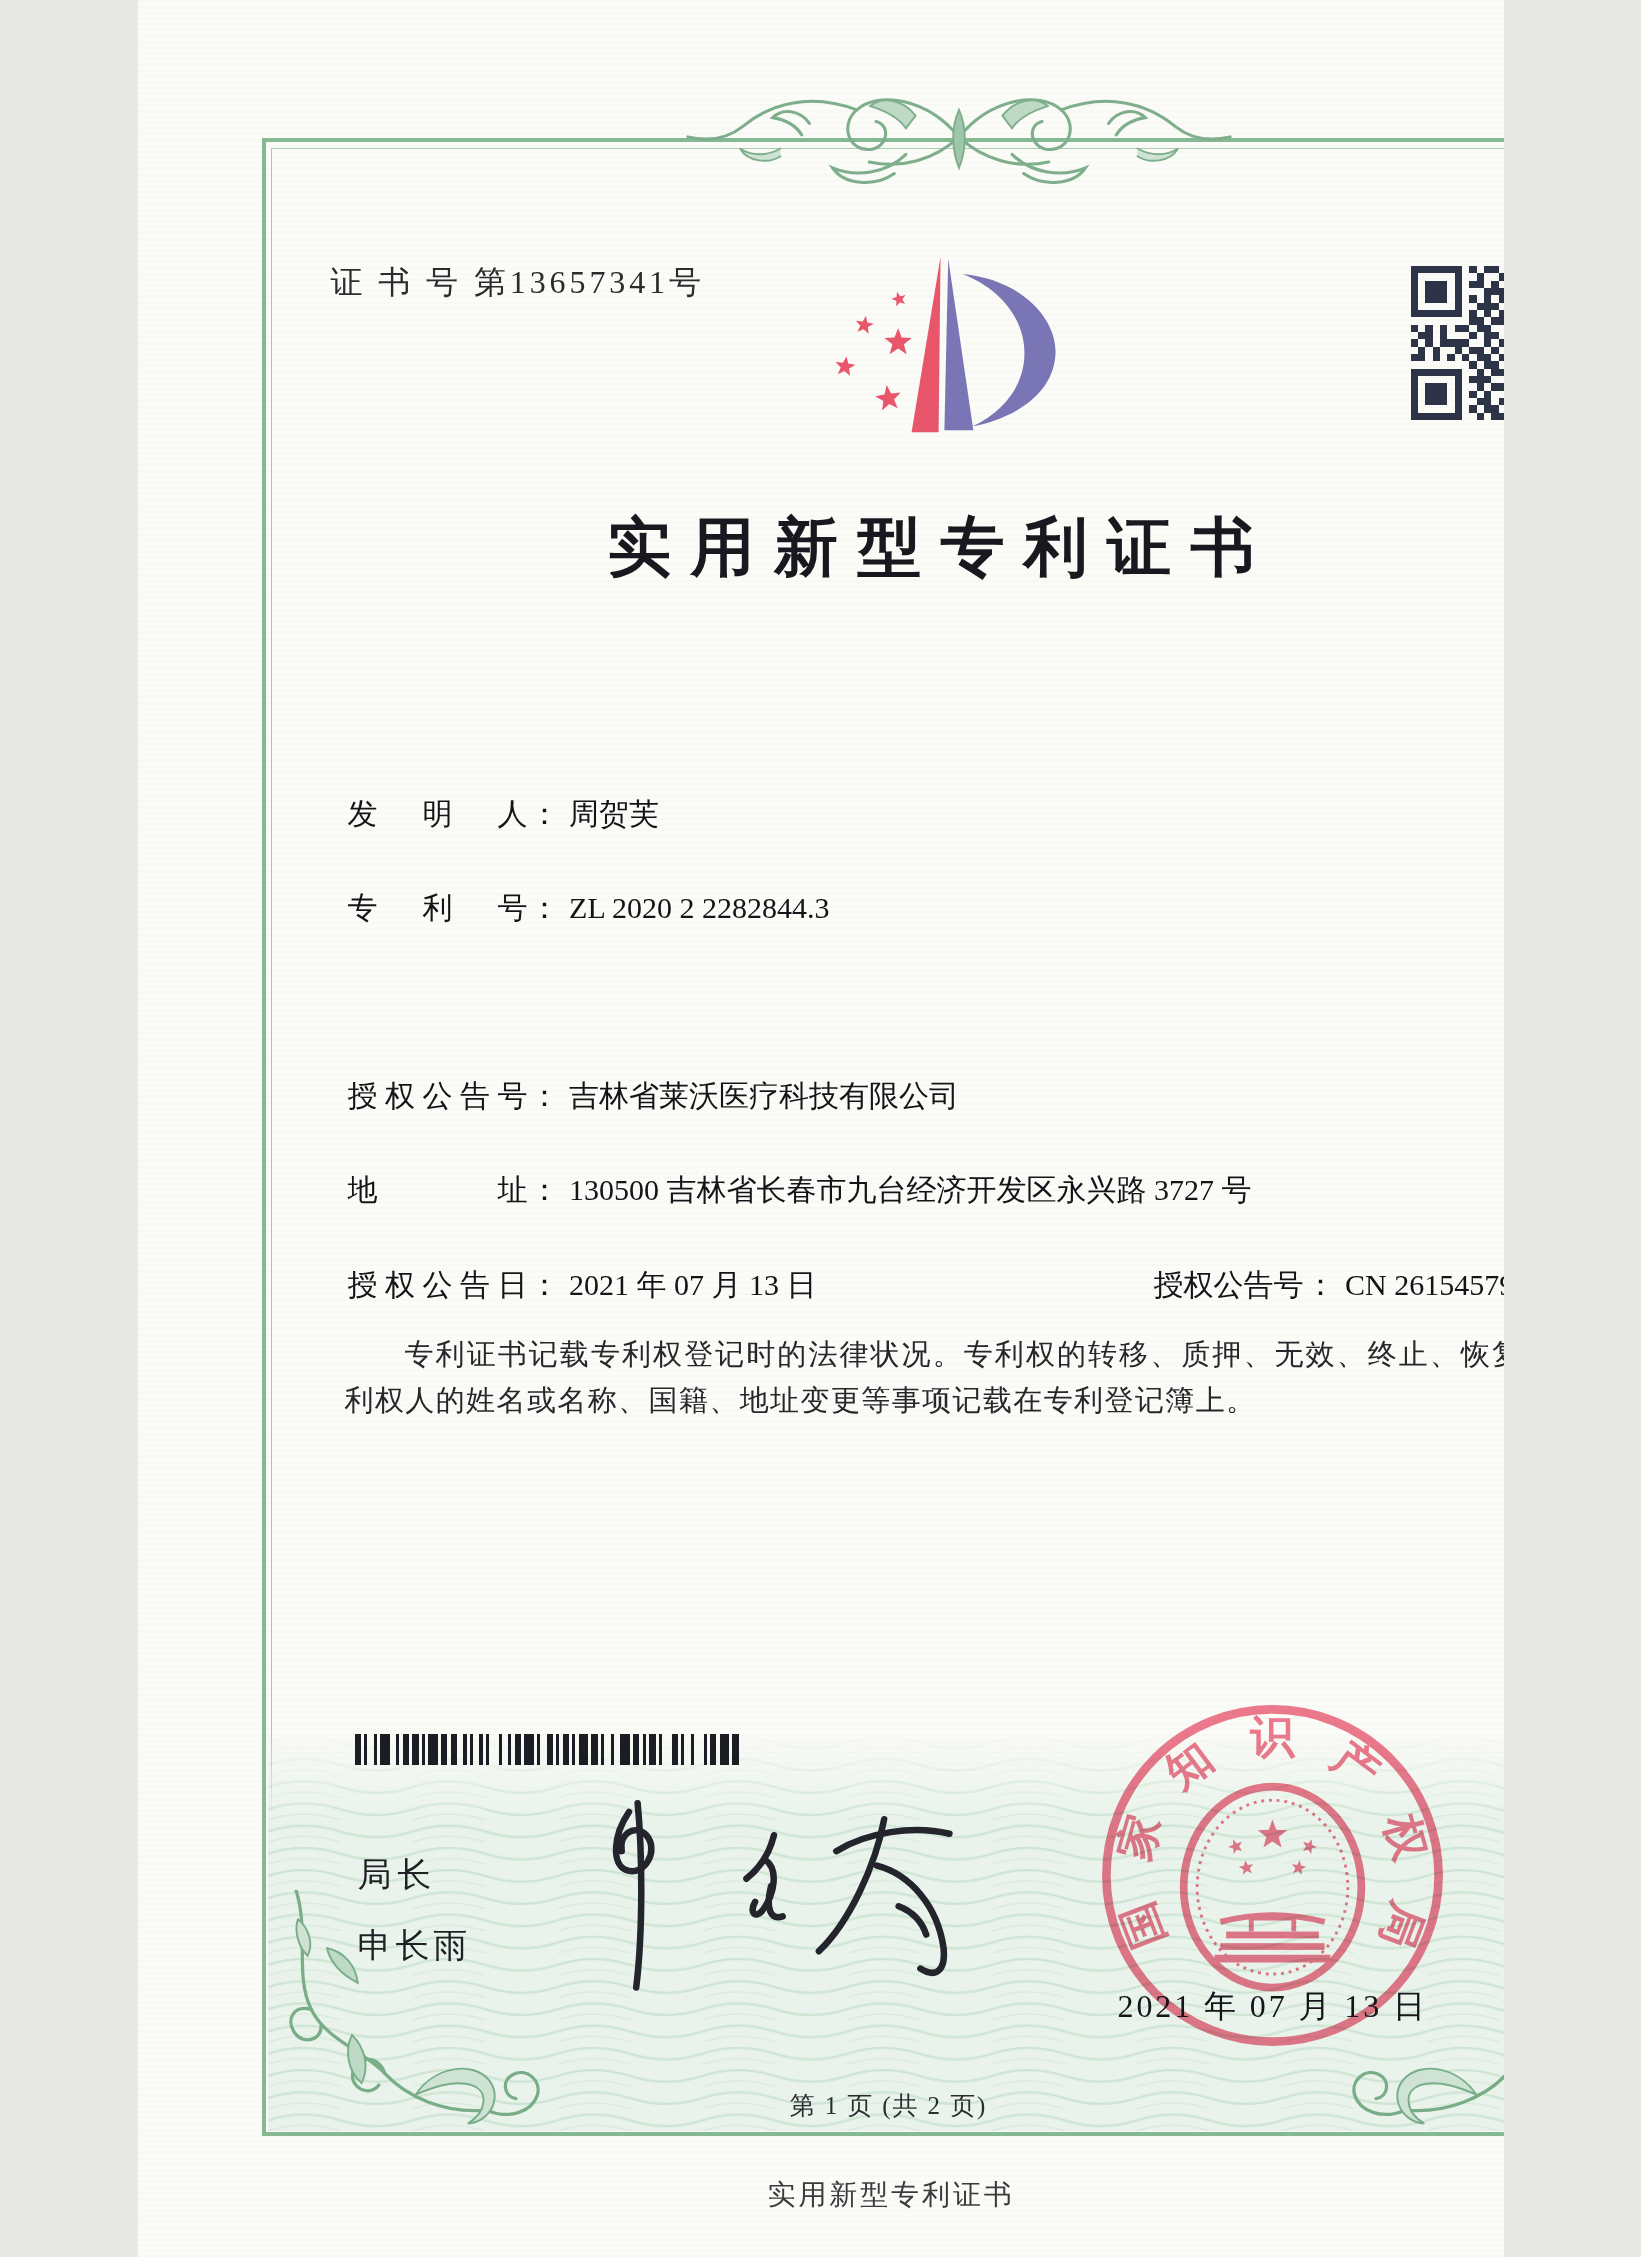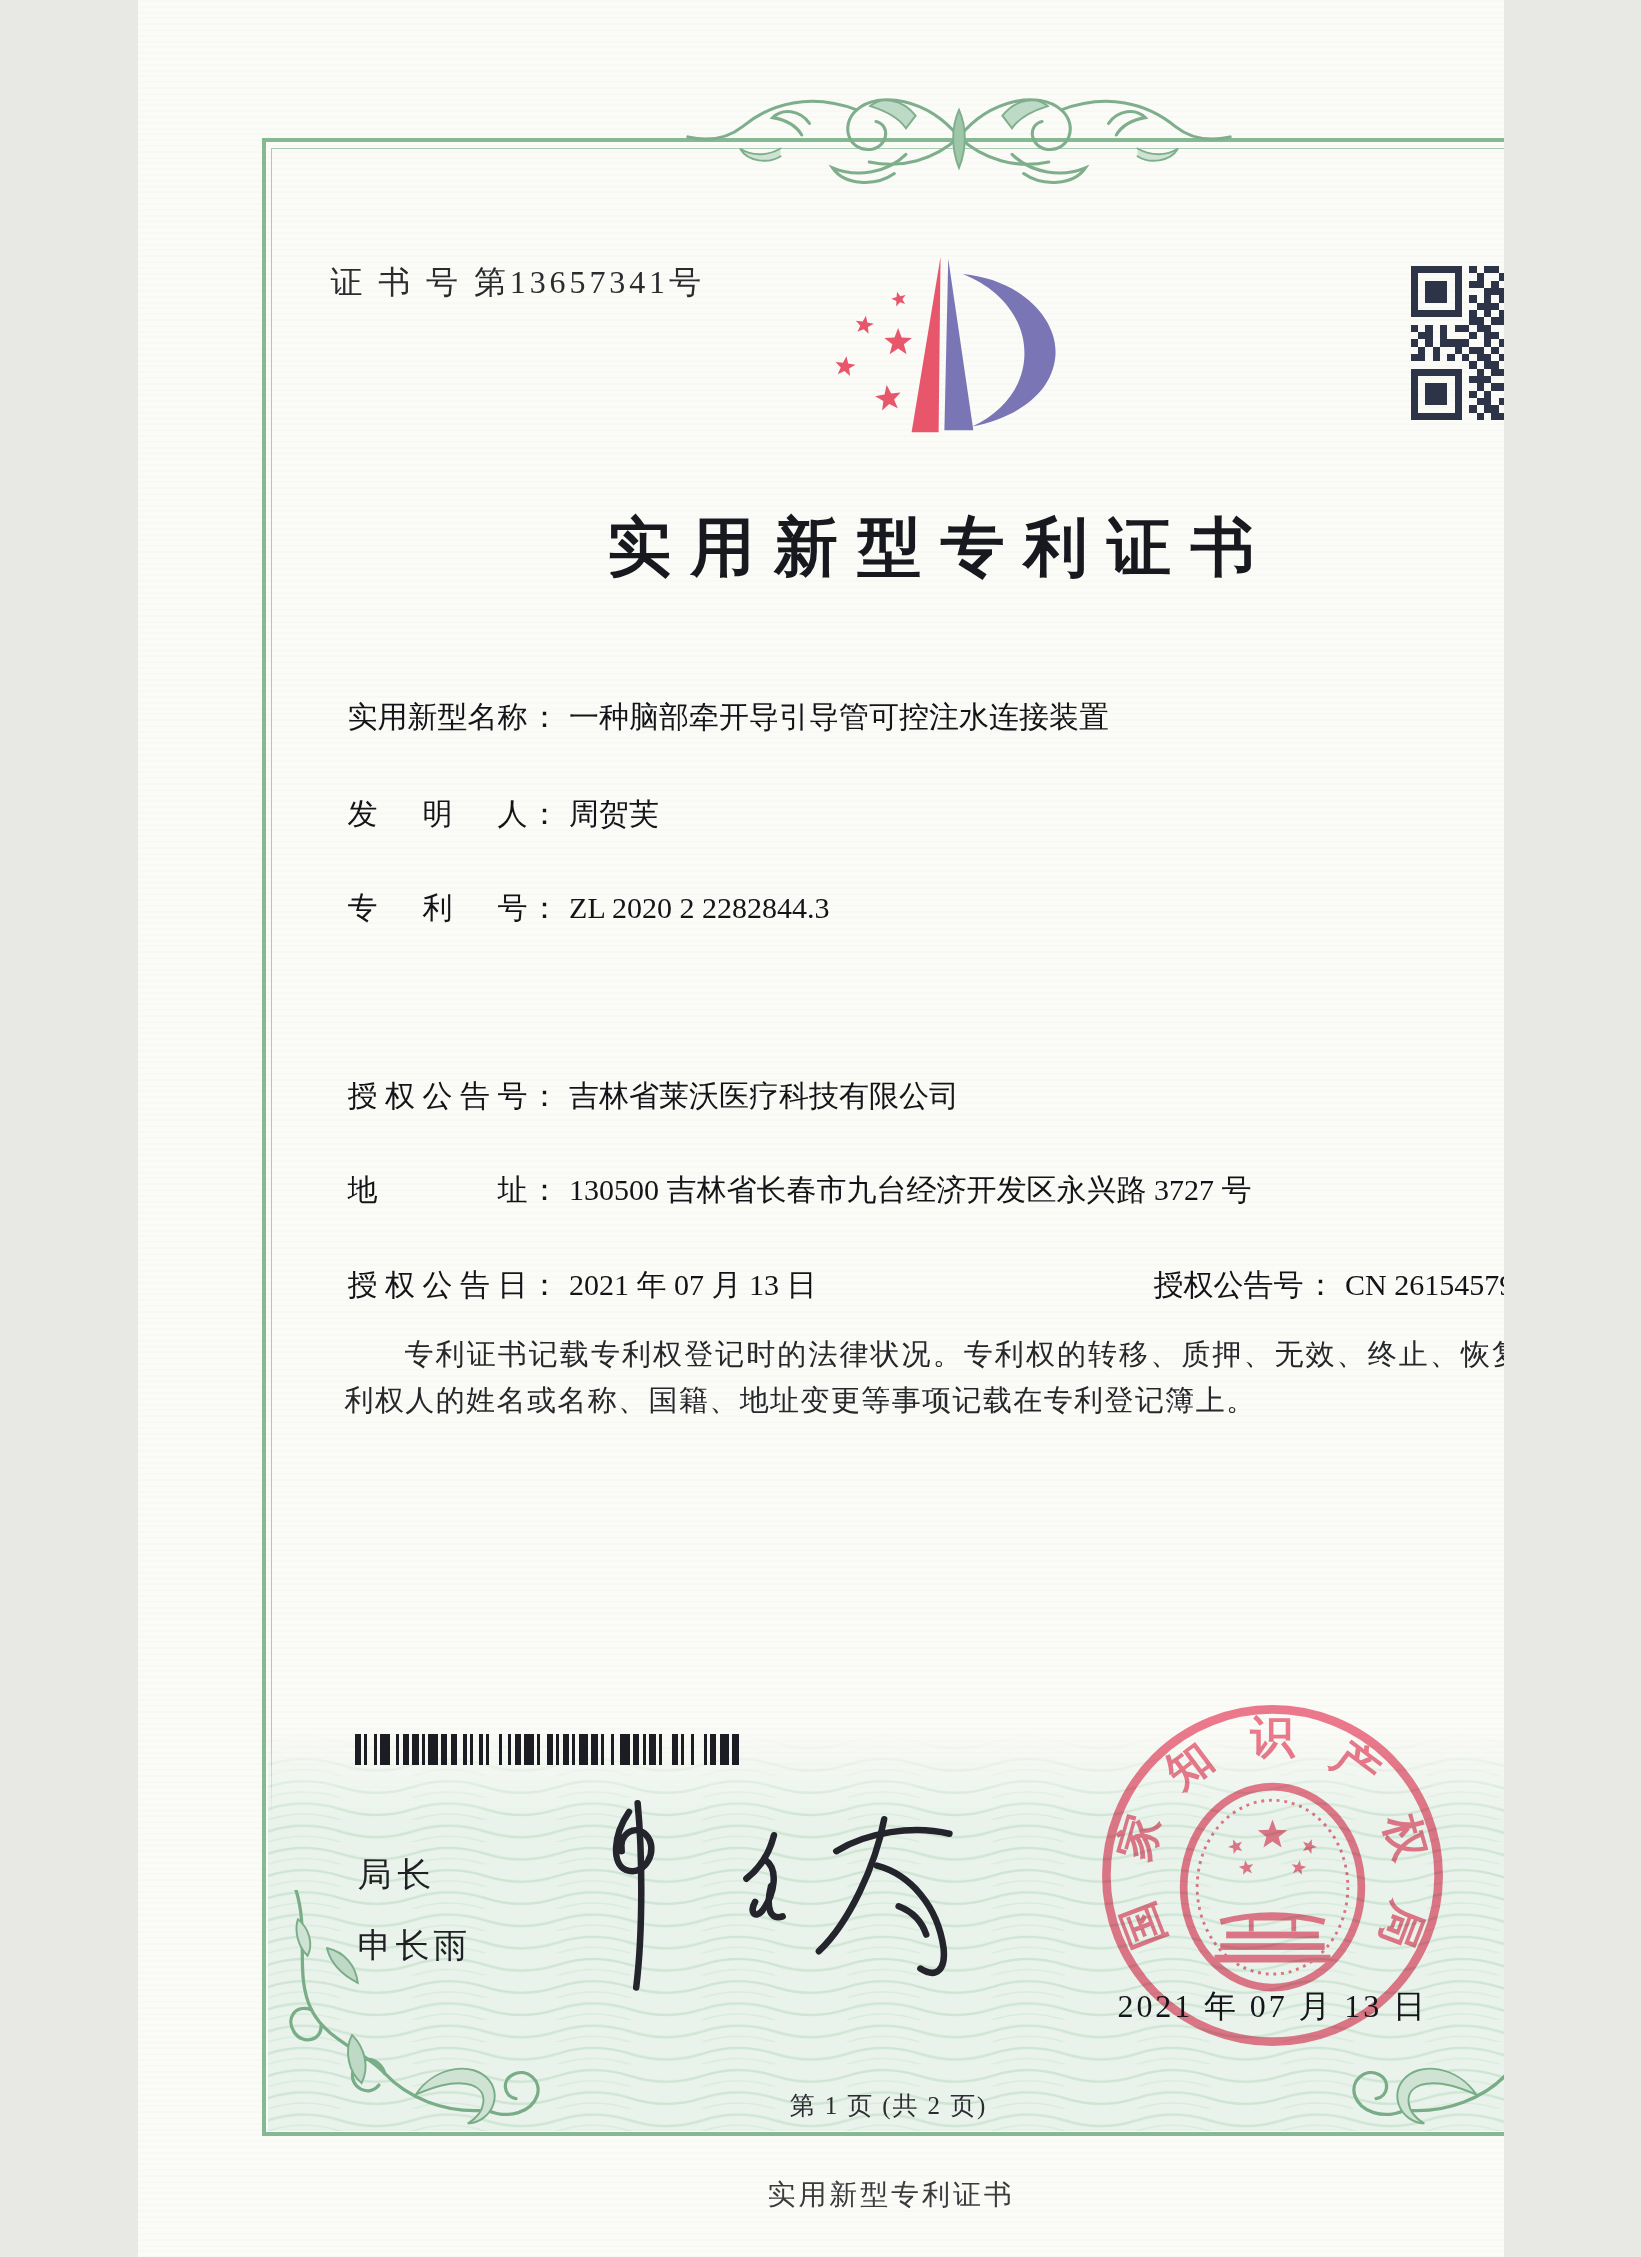--- a/index.html
+++ b/index.html
@@ -567,23 +567,20 @@
       <span style="background: rgb(46, 52, 72);"></span>
       <span style="background: transparent;"></span>
       <span style="background: rgb(46, 52, 72);"></span>
       <span style="background: rgb(46, 52, 72);"></span>
       <span style="background: transparent;"></span>
       <span style="background: rgb(46, 52, 72);"></span>
     </div>
 
   <div class="title">实用新型专利证书</div>
 
-  <div class="frow" style="top:697px;">
-    <span class="f-label">实用新型名称</span><span class="f-colon">：</span><span>一种脑部牵开导引导管可控注水连接装置</span>
-  </div>
   <div class="frow" style="top:794px;">
     <span class="f-label">发明人</span><span class="f-colon">：</span><span>周贺芙</span>
   </div>
   <div class="frow" style="top:888px;">
     <span class="f-label">专利号</span><span class="f-colon">：</span><span>ZL 2020 2 2282844.3</span>
   </div>
   <div class="frow" style="top:1076px;">
     <span class="f-label">授权公告号</span><span class="f-colon">：</span><span>吉林省莱沃医疗科技有限公司</span>
   </div>
   <div class="frow" style="top:1170px;">

